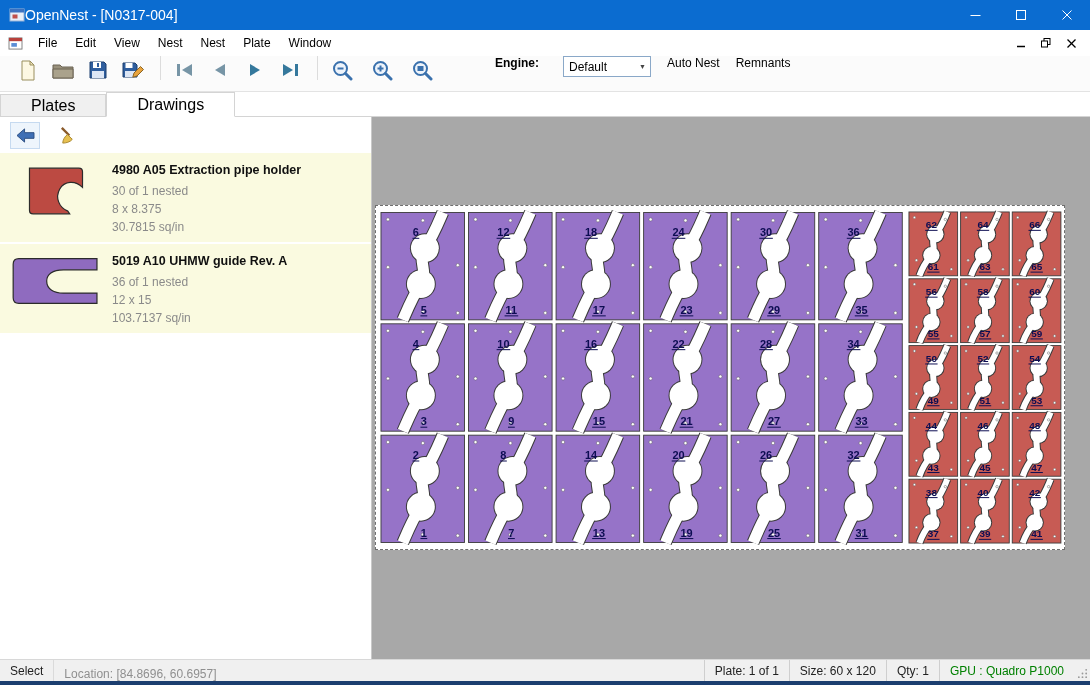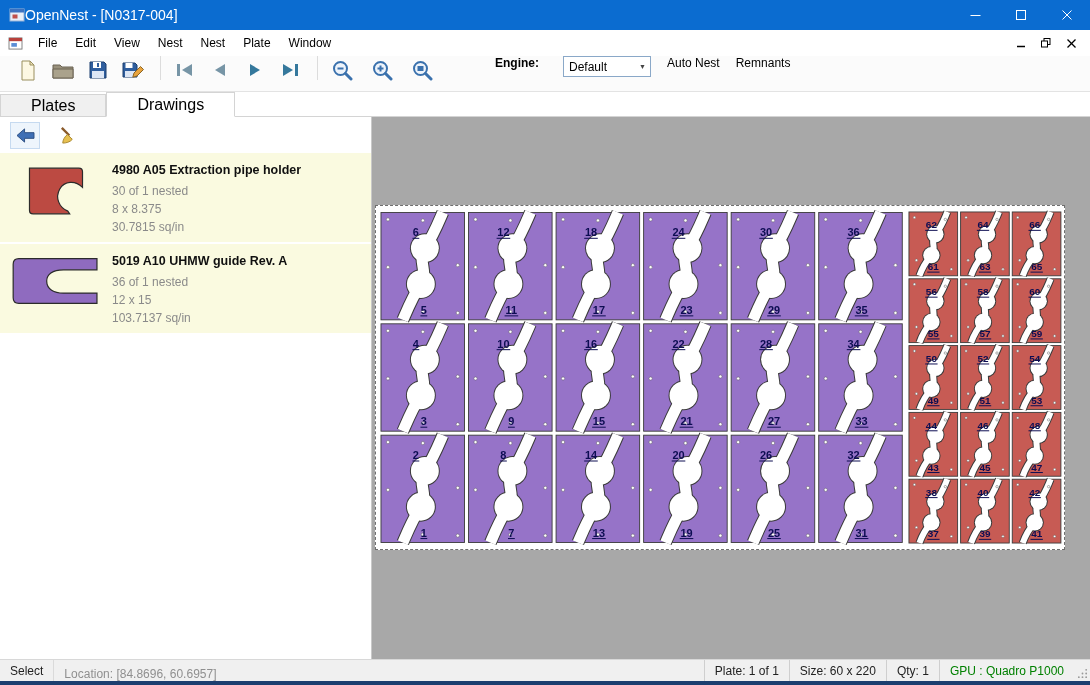--- a/index.html
+++ b/index.html
@@ -866,21 +866,21 @@
         </svg>
     </div>
   </div>
 </div>
 
 <div class="statusbar">
   <span class="sb-cell sb-mode">Select</span>
   <span class="sb-cell sb-loc">Location: [84.8696, 60.6957]</span>
   <span class="sb-right">
     <span class="sb-cell">Plate: 1 of 1</span>
-    <span class="sb-cell">Size: 60 x 220</span>
+    <span class="sb-cell">Size: 60 x 120</span>
     <span class="sb-cell">Qty: 1</span>
     <span class="sb-cell" style="color: rgb(0, 128, 0);">GPU : Quadro P1000</span>
     <span class="sb-grip">
       <svg width="11" height="11" viewBox="0 0 12 12">
         <circle cx="10" cy="2" r="1" fill="#9a9a9a"></circle>
           <circle cx="10" cy="6" r="1" fill="#9a9a9a"></circle>
           <circle cx="10" cy="10" r="1" fill="#9a9a9a"></circle>
         <circle cx="6" cy="6" r="1" fill="#9a9a9a"></circle>
           <circle cx="6" cy="10" r="1" fill="#9a9a9a"></circle>
           <circle cx="2" cy="10" r="1" fill="#9a9a9a"></circle>

